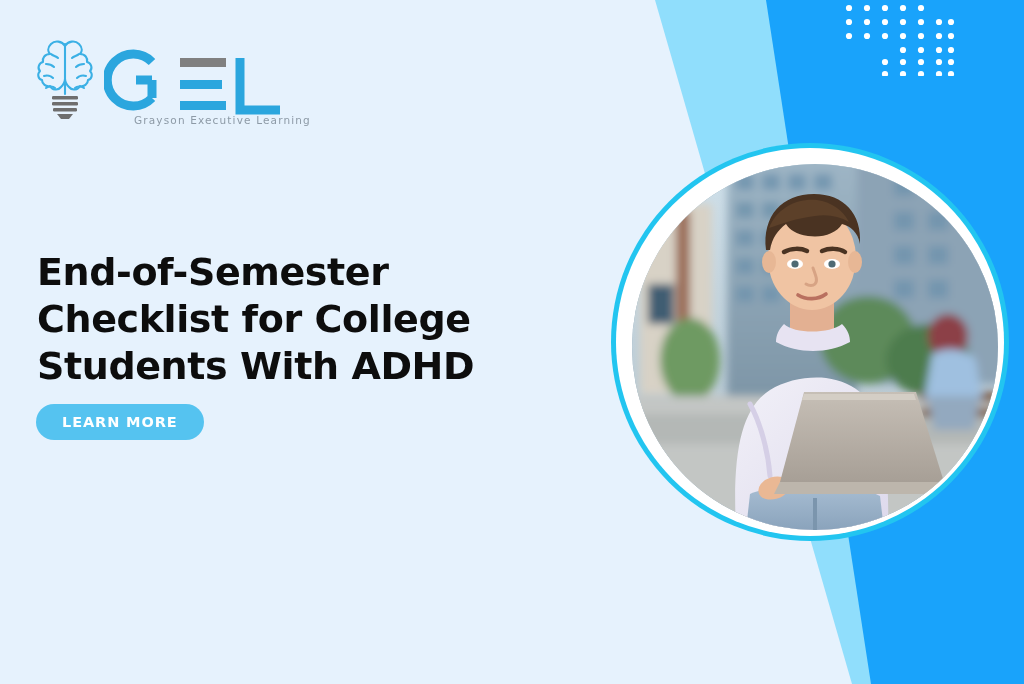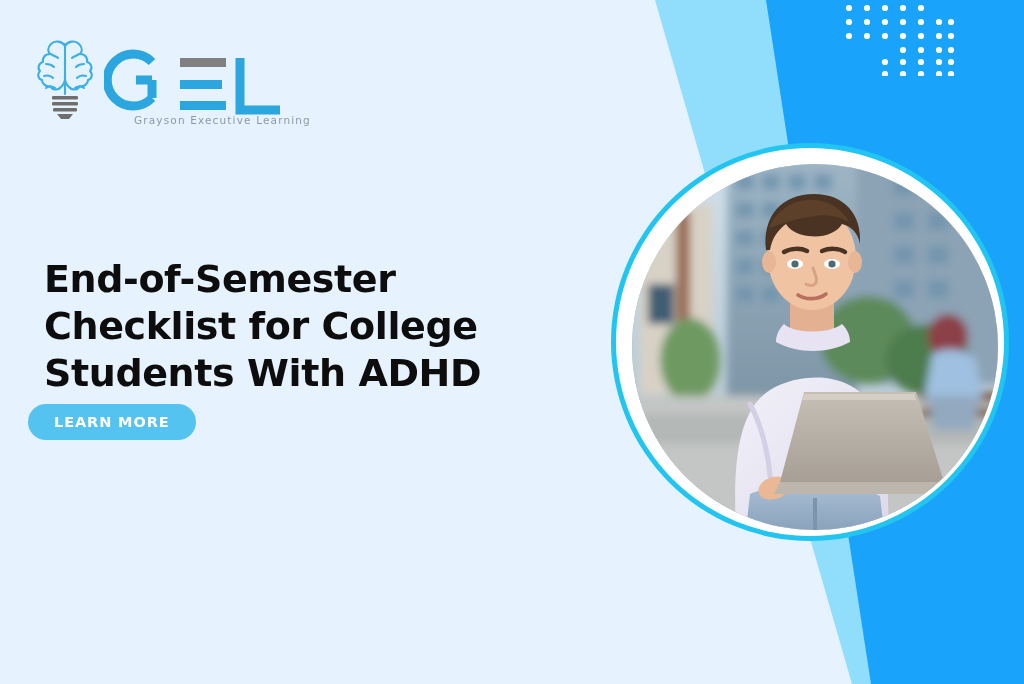--- a/index.html
+++ b/index.html
@@ -49,34 +49,34 @@
     width: 186px;
     height: 96px;
   }
 
   
   .headline {
     position: absolute;
     left: 34px;
     top: 246px;
     width: 470px;
-    margin: 10px;
+    margin: 3px;
     font-family: "DejaVu Sans", "Liberation Sans", sans-serif;
     font-size: 38px;
     font-weight: 700;
     line-height: 47px;
     letter-spacing: -0.4px;
     color: #0d0d0d;
     white-space: pre-line;
   }
 
   
   .cta-button {
     position: absolute;
-    left: 28px;
+    left: 36px;
     top: 404px;
     display: inline-flex;
     align-items: center;
     justify-content: center;
     height: 36px;
     padding: 0 26px;
     border: none;
     border-radius: 18px;
     background: #55c3f0;
     color: #ffffff;

